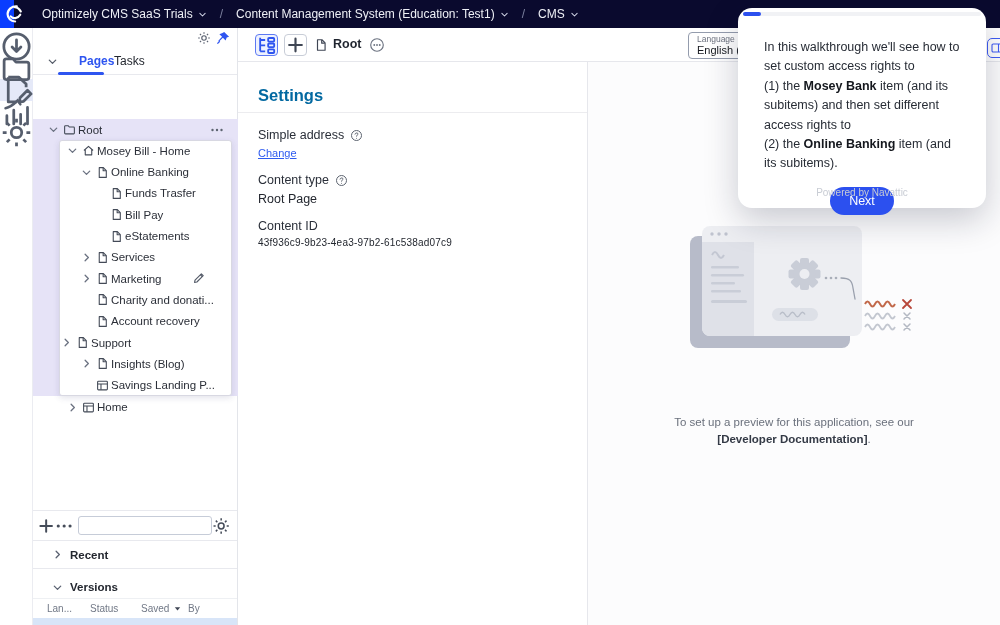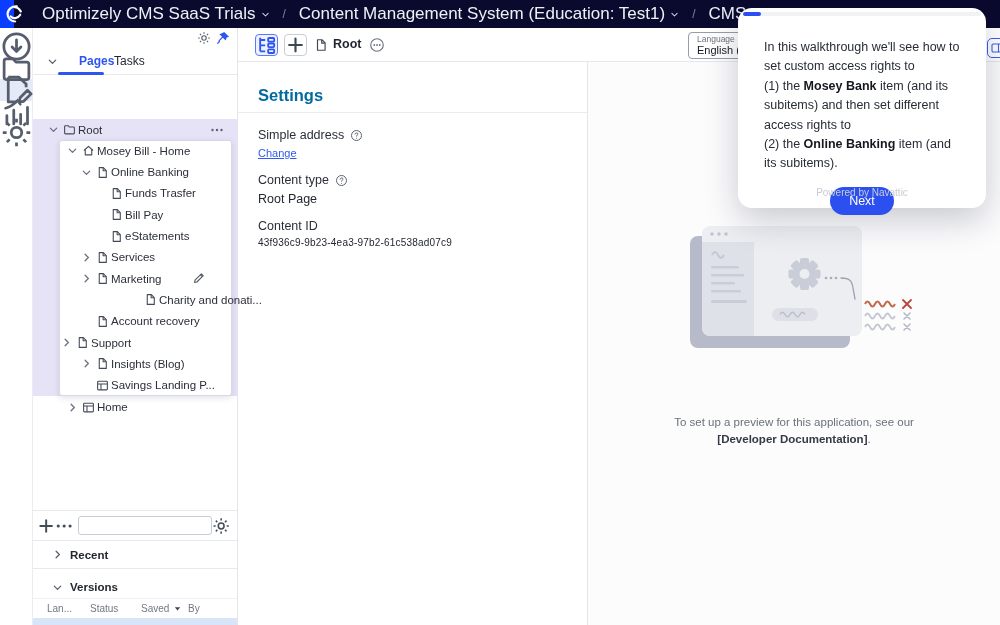--- a/index.html
+++ b/index.html
@@ -6,21 +6,21 @@
   html,body { width:1000px; height:625px; overflow:hidden; background:#fff;
     font-family:"Liberation Sans", sans-serif; }
   .screen { position:relative; width:1000px; height:625px; overflow:hidden; background:#fff; }
 
   
   .navbar { position:absolute; left:0; top:0; width:1000px; height:28px; background:#0a0a2e;
     display:flex; align-items:center; color:#eef0f6; z-index:30; }
   .logo-box { position:relative; width:30px; height:28px; flex:0 0 30px; }
   .logo-blue { position:absolute; left:0; top:0; width:14px; height:28px; background:#0a3dff; }
   .logo-mark { position:absolute; left:3px; top:3px; width:22px; height:22px; }
-  .nav-item { display:flex; align-items:center; gap:5px; font-size:17px; cursor:pointer; white-space:nowrap; }
+  .nav-item { display:flex; align-items:center; gap:5px; font-size:12px; cursor:pointer; white-space:nowrap; }
   .nav-sep { color:#7d82a0; margin:0 13px; font-size:12px; }
   .nav-chev { width:9px; height:9px; color:#cfd3e4; display:inline-flex; }
   .navbar .first { margin-left:12px; }
 
   
   .rail { position:absolute; left:0; top:28px; width:33px; height:597px; background:#fff;
     border-right:1px solid #ebecf1; z-index:5; padding-top:8px; }
   .rail-item { width:33px; height:21.5px; display:flex; align-items:center; justify-content:center;
     color:#565e6d; cursor:pointer; }
   .rail-item.active { background:#e5e9f8; }
@@ -346,21 +346,21 @@
             </svg>
           </span>
           <span>Marketing</span>
           <span class="t-pencil">
             <svg viewBox="0 0 12 12" fill="none" stroke="currentColor" stroke-linejoin="round" style="width: 100%; height: 100%; display: block;">
               <path d="m2.2 9.8.4-2L8 2.4l1.6 1.6-5.4 5.4-2 .4z"></path>
               <path d="m7.2 3.2 1.6 1.6"></path>
             </svg>
           </span>
         </div>
-        <div class="tree-row" style="top: 261.31px; left: 26px; width: 173px; padding-left: 20px; margin-left: 48px;">
+        <div class="tree-row" style="top: 261.31px; left: 26px; width: 173px; padding-left: 20px;">
           <span class="chev"></span>
           <span class="ticon">
             <svg viewBox="0 0 12 12" fill="none" stroke="currentColor" stroke-linejoin="round" style="width: 100%; height: 100%; display: block;">
               <path d="M3 1.5h3.8L9.5 4.2v6.3H3z"></path>
               <path d="M6.6 1.7v2.7h2.7"></path>
             </svg>
           </span>
           <span>Charity and donati...</span>
         </div>
         <div class="tree-row" style="top: 282.64px; left: 26px; width: 173px; padding-left: 20px;">

